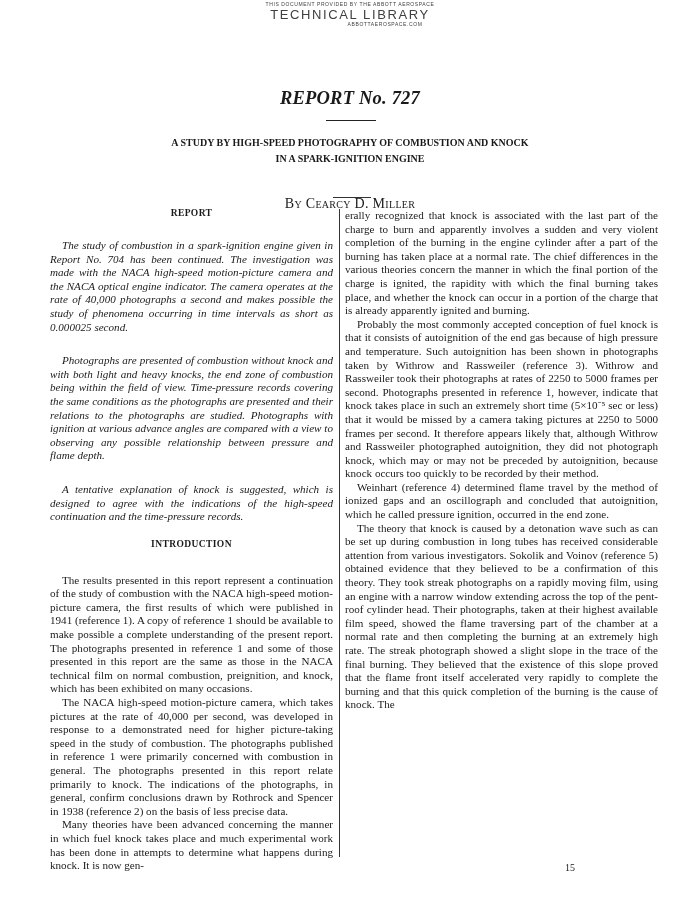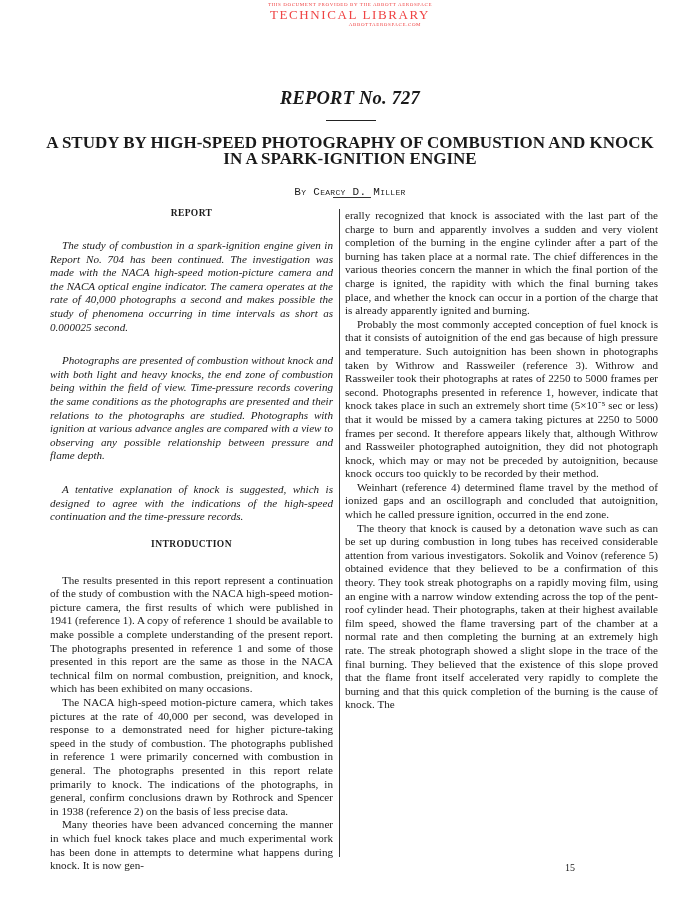--- a/index.html
+++ b/index.html
@@ -7,44 +7,44 @@
     width: 700px; height: 902px;
     background: #ffffff;
     color: #1a1a1a;
     font-family: "DejaVu Serif", "Liberation Serif", serif;
     position: relative;
     overflow: hidden;
   }
   .watermark {
     position: absolute; top: 2px; left: 0; width: 700px;
     text-align: center;
-    font-family: Liberation Serif, serif;
-    color: #ef4444;
+    font-family: Liberation Sans, sans-serif;
+    color: #404040;
     line-height: 1;
   }
   .watermark .wm-top { font-size: 5px; letter-spacing: 0.6px; text-transform: uppercase; }
   .watermark .wm-main { font-size: 13px; letter-spacing: 1.6px; margin-top: 1px; }
   .watermark .wm-url { font-size: 5px; letter-spacing: 0.6px; margin-top: 1px; padding-left: 70px; text-transform: uppercase; }
 
   .report-no {
     position: absolute; top: 88px; left: 0; width: 700px; text-align: center;
     font-family: "Liberation Serif", serif; font-weight: bold; font-size: 18.5px;
     letter-spacing: 0.2px;
     font-style: italic;
   }
   .title-rule {
     position: absolute; top: 120px; left: 326px; width: 50px; height: 1px; background: #222;
   }
   .paper-title {
     position: absolute; top: 135px; left: 0; width: 700px; text-align: center;
-    font-family: "Liberation Serif", serif; font-weight: bold; font-size: 17px; line-height: 16px;
+    font-family: "Liberation Serif", serif; font-weight: bold; font-size: 10px; line-height: 16px;
   }
   .author {
-    position: absolute; top: 186px; left: 0; width: 700px; text-align: center;
-    font-family: Liberation Mono, monospace; font-size: 11px; font-variant: small-caps; letter-spacing: 0.3px;
+    position: absolute; top: 196px; left: 0; width: 700px; text-align: center;
+    font-family: Liberation Serif, serif; font-size: 14px; font-variant: small-caps; letter-spacing: 0.3px;
   }
   .top-rule {
     position: absolute; top: 197px; left: 333px; width: 38px; height: 1px; background: #333;
   }
   .col {
     position: absolute; top: 207px;
     font-family: "Liberation Serif", serif;
     font-size: 11.1px; line-height: 13.6px;
     text-align: justify;
   }

